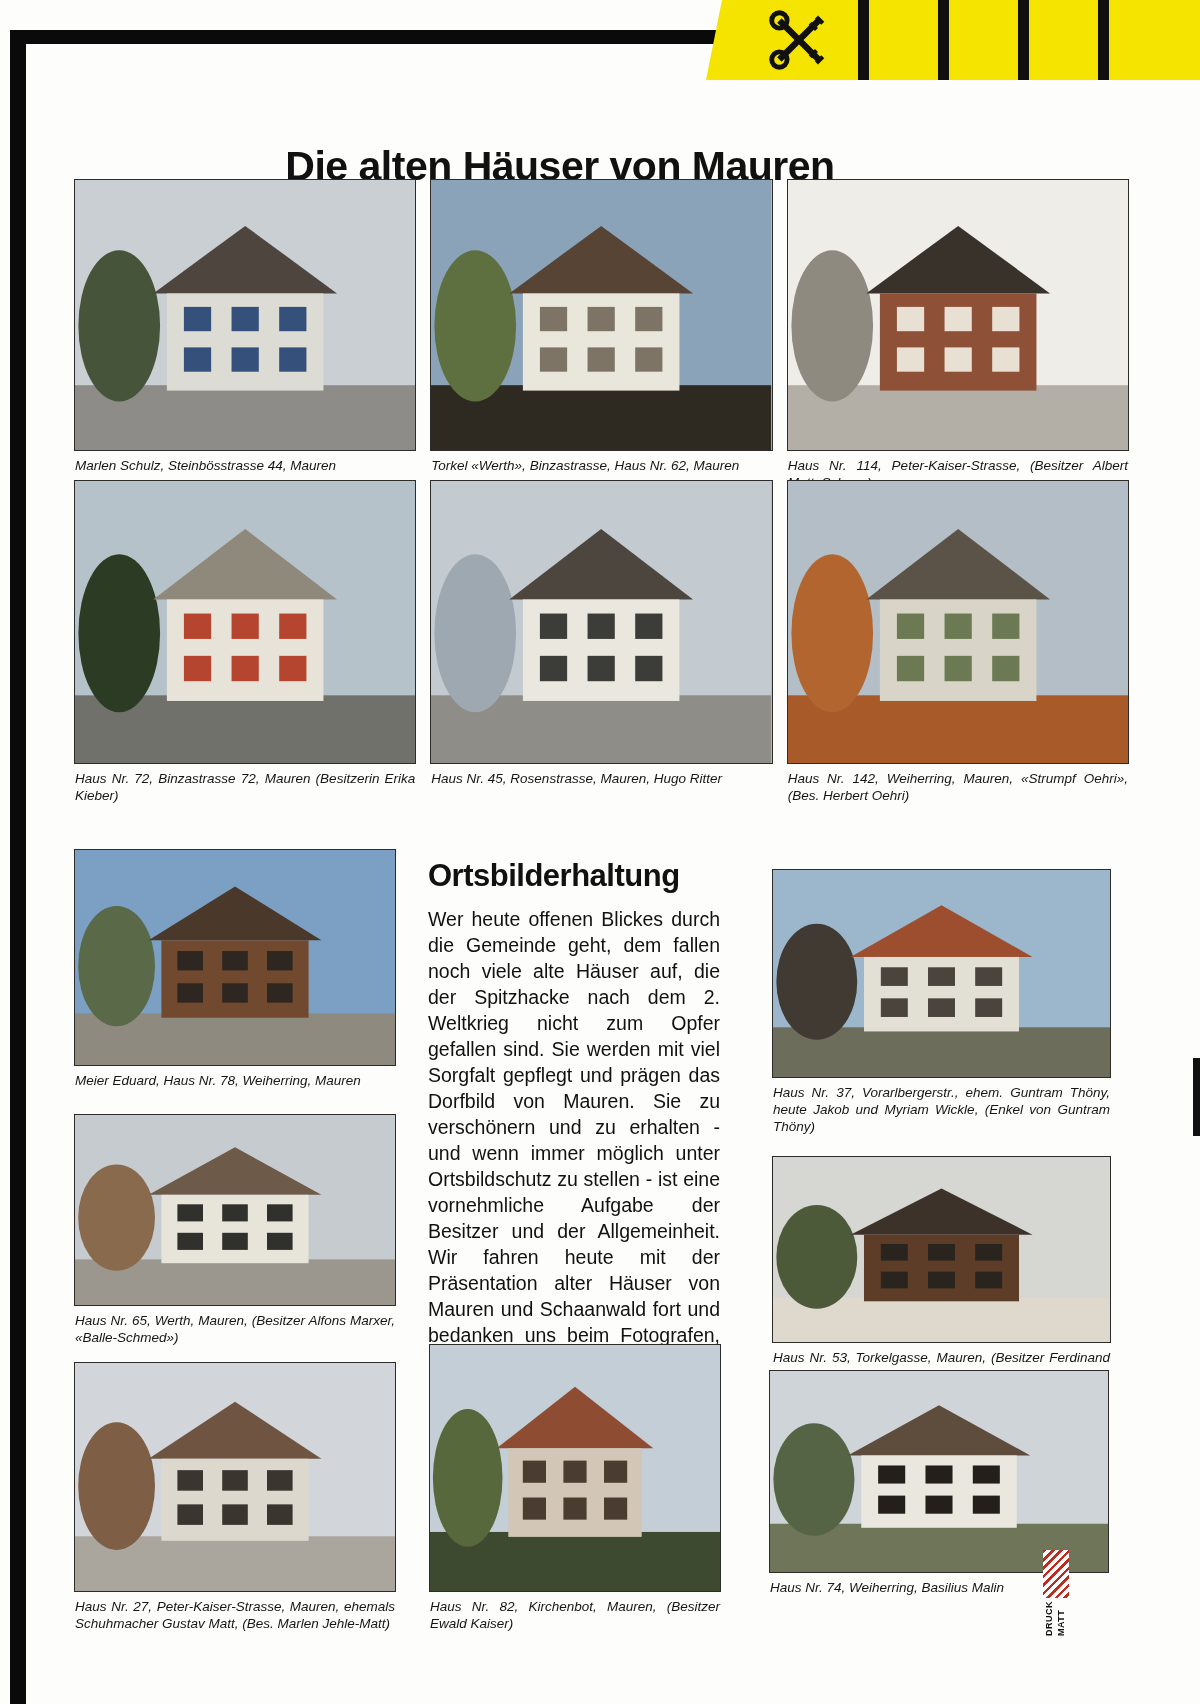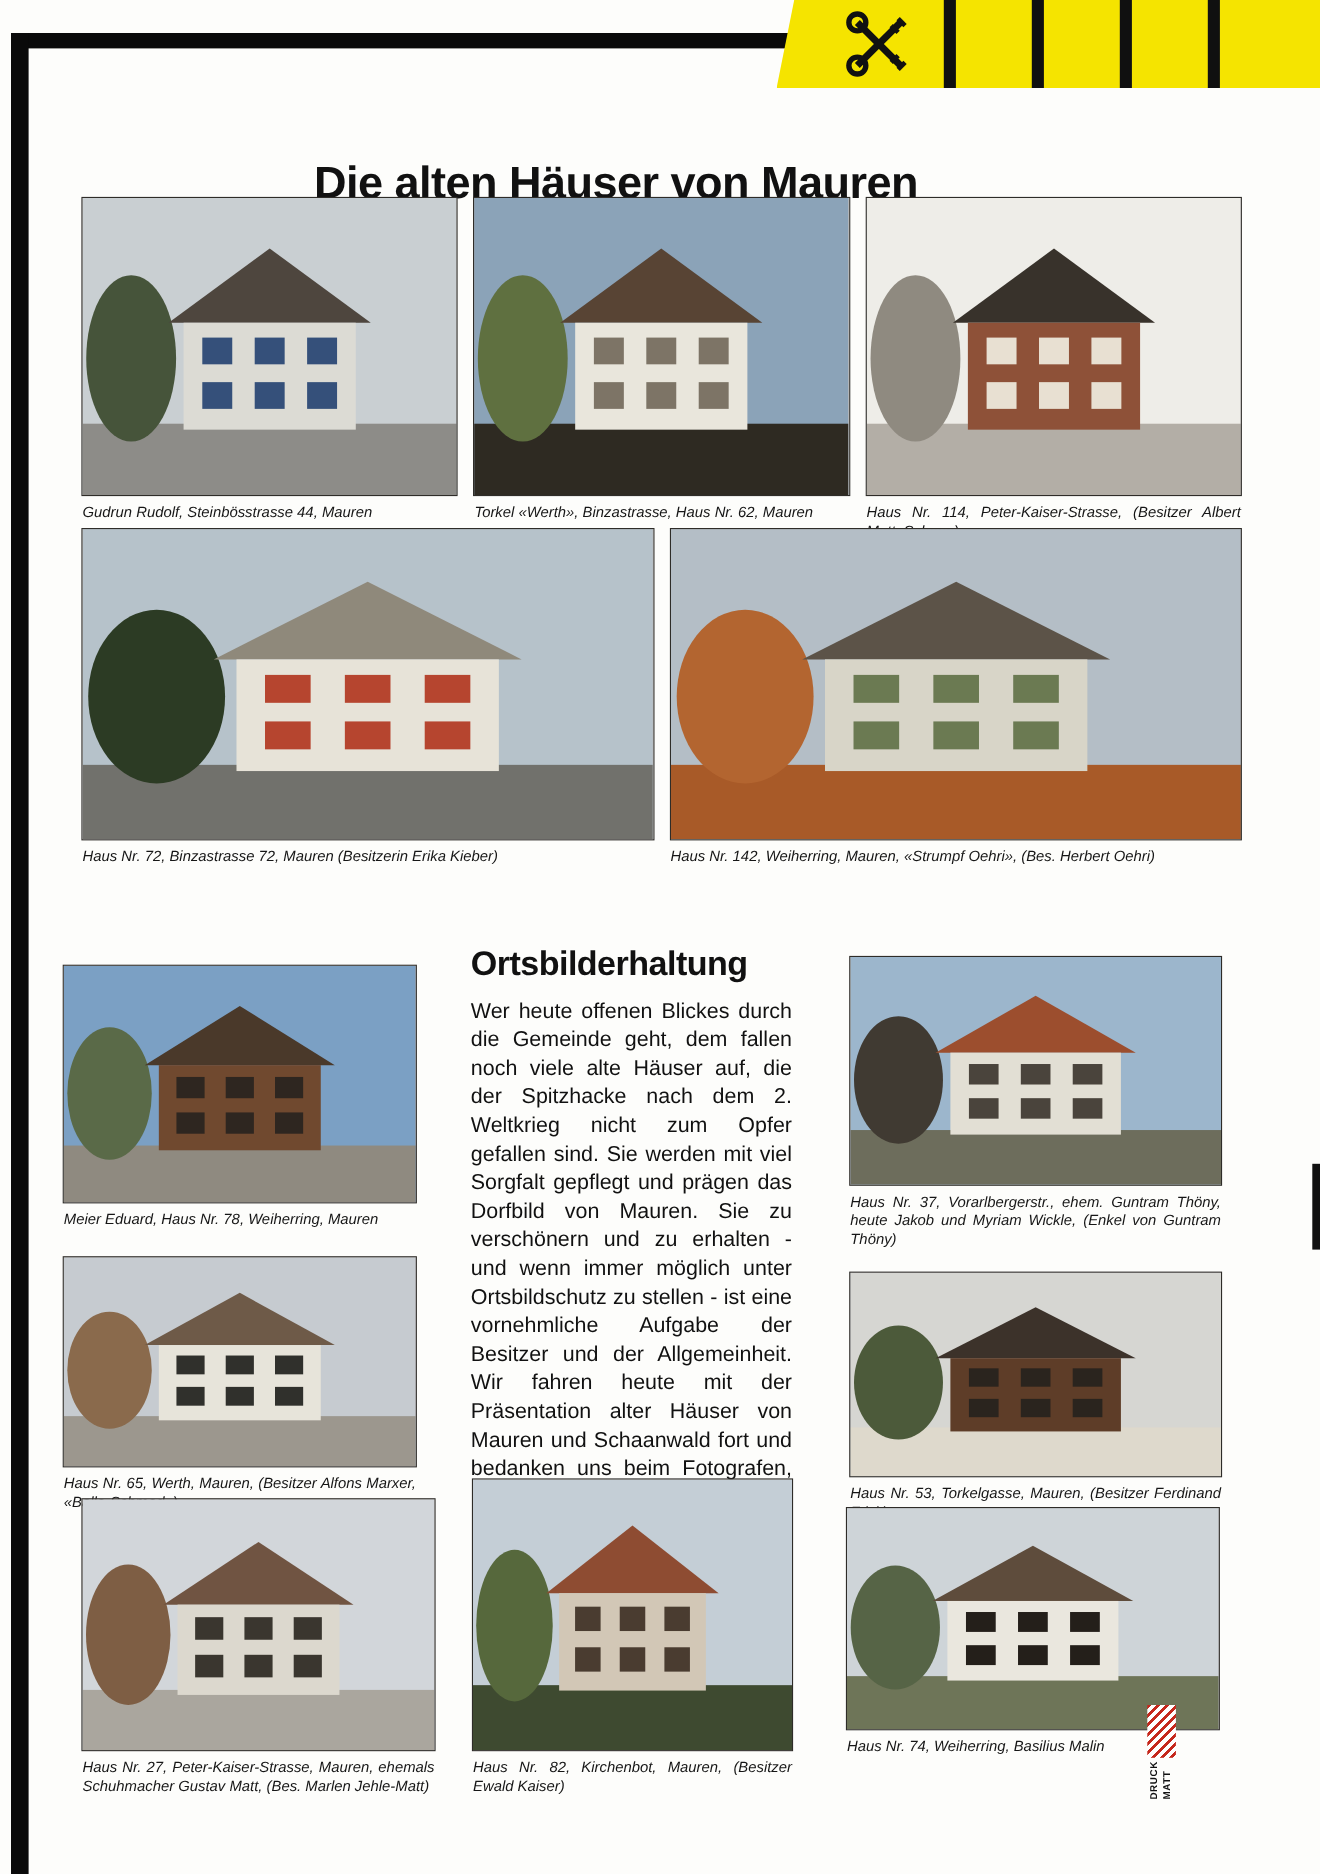--- a/index.html
+++ b/index.html
@@ -35,21 +35,21 @@
   figure { margin:0; padding:0; }
   .cap {
     font-style:italic; font-size:13.5px; line-height:17px;
     text-align:justify; margin-top:7px; color:#161616;
   }
   .row { position:absolute; left:75px; width:1053px; display:flex; gap:16px; }
   .row figure { flex:1; }
   .row1 { top:180px; } .row1 .photo { height:270px; }
   .row2 { top:481px; } .row2 .photo { height:282px; }
 
-  .col-ml { position:absolute; left:58px;  top:850px; width:320px;margin-top:28px; }
+  .col-ml { position:absolute; left:75px;  top:850px; width:320px; }
   .col-mr { position:absolute; left:773px; top:850px; width:337px;margin-top:20px; }
   .pic-ml1 { height:215px; } .pic-ml2 { height:190px; margin-top:26px; }
   .pic-mr1 { height:207px; } .pic-mr2 { height:185px; margin-top:22px; }
 
   .article {
     position:absolute; left:428px; top:858px; width:292px;
   }
   .article h2 { margin:0 0 12px 0; font-size:31px; letter-spacing:-0.5px; }
   .article p  { margin:0; font-size:19.5px; line-height:26px; text-align:justify; }
 
@@ -135,21 +135,21 @@
     <div class="stripe s4"></div>
   </div>
 
   <h1 class="title">Die alten Häuser von Mauren</h1>
 
   <div class="row row1">
     <figure>
       <svg class="photo pic-r1c1">
           <use href="#scene"></use>
         </svg>
-      <figcaption class="cap">Gudrun Rudolf, Steinbösstrasse 44, Mauren</figcaption>
+      <figcaption class="cap">Marlen Schulz, Steinbösstrasse 44, Mauren</figcaption>
     </figure>
     <figure>
       <svg class="photo pic-r1c2">
           <use href="#scene"></use>
         </svg>
       <figcaption class="cap">Torkel «Werth», Binzastrasse, Haus Nr. 62, Mauren</figcaption>
     </figure>
     <figure>
       <svg class="photo pic-r1c4">
           <use href="#scene"></use>
@@ -157,20 +157,26 @@
       <figcaption class="cap">Haus Nr. 114, Peter-Kaiser-Strasse, (Besitzer Albert Matt, Schaan)</figcaption>
     </figure>
   </div>
 
   <div class="row row2">
     <figure>
       <svg class="photo pic-r2c1">
           <use href="#scene"></use>
         </svg>
       <figcaption class="cap">Haus Nr. 72, Binzastrasse 72, Mauren (Besitzerin Erika Kieber)</figcaption>
+    </figure>
+    <figure>
+      <svg class="photo pic-r2c3">
+          <use href="#scene"></use>
+        </svg>
+      <figcaption class="cap">Haus Nr. 45, Rosenstrasse, Mauren, Hugo Ritter</figcaption>
     </figure>
     <figure>
       <svg class="photo pic-r2c4">
           <use href="#scene"></use>
         </svg>
       <figcaption class="cap">Haus Nr. 142, Weiherring, Mauren, «Strumpf Oehri», (Bes. Herbert Oehri)</figcaption>
     </figure>
   </div>
 
   <div class="col-ml">

